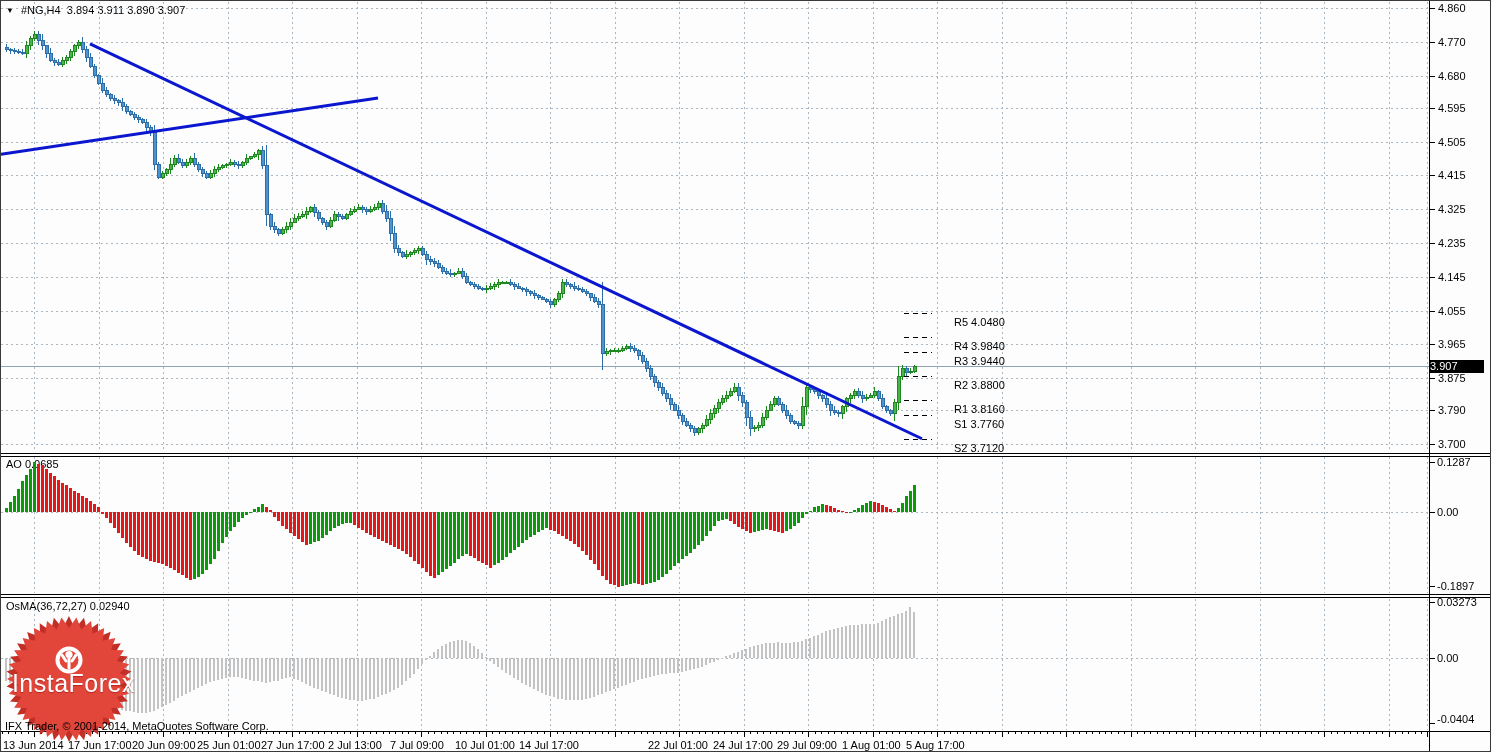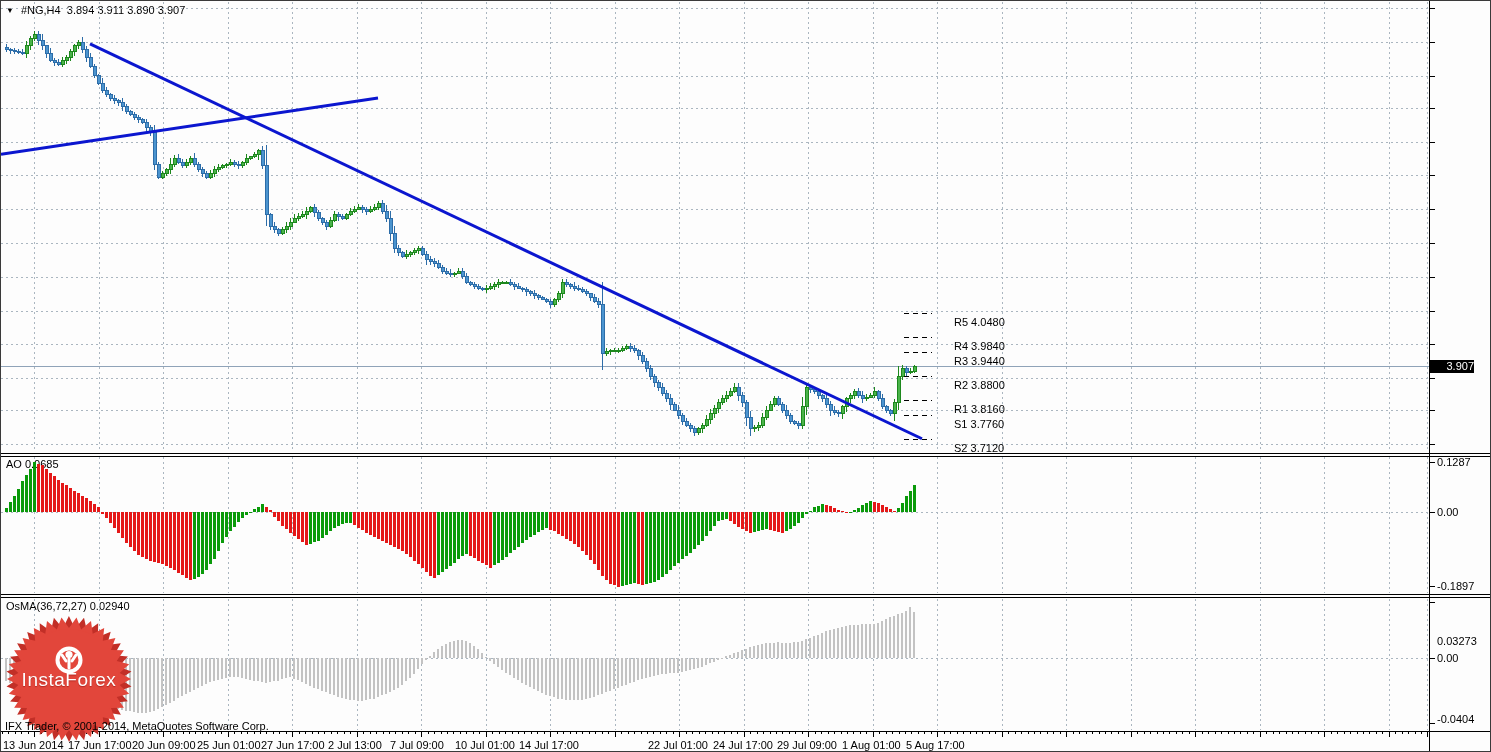--- a/index.html
+++ b/index.html
@@ -7,25 +7,25 @@
        font-family:"Liberation Sans",sans-serif;box-sizing:border-box;border:1px solid #3a3a3a;}
   #chart-svg{position:absolute;left:0;top:0;z-index:2;}
   .overlay{z-index:3;}
   .lbl{position:absolute;font-size:11px;color:#000;white-space:nowrap;line-height:12px;}
   #symbol-line{position:absolute;left:5px;top:3px;z-index:1;font-size:11px;color:#000;white-space:nowrap;}
   #symbol-line .tri{font-size:8px;position:relative;top:-1px;margin-right:7px;}
   #ao-title{position:absolute;left:5px;top:457px;z-index:1;}
   #osma-title{position:absolute;left:5px;top:599px;z-index:1;}
   #watermark{position:absolute;right:2px;top:373px;z-index:3;font-size:20px;color:#c9c2c2;letter-spacing:.5px;white-space:nowrap;}
   #copyright{position:absolute;left:4px;top:719px;z-index:5;font-size:11px;color:#000;white-space:nowrap;}
-  #price-tag{position:absolute;left:1429px;top:359px;width:44px;height:13px;z-index:3;background:#000;color:#fff;
-             font-size:11px;line-height:13px;text-align:right;}
+  #price-tag{position:absolute;left:1429px;top:359px;width:54px;height:13px;z-index:3;background:#000;color:#fff;
+             font-size:11px;line-height:13px;text-align:left;}
   .axlbl{position:absolute;left:1436px;z-index:3;font-size:11px;color:#000;white-space:nowrap;line-height:12px;}
   #logo{position:absolute;left:2px;top:612px;z-index:4;width:132px;height:132px;}
-  #logo-text{position:absolute;left:2px;top:668px;width:132px;z-index:4;text-align:center;color:#fff;font-size:19px;
+  #logo-text{position:absolute;left:2px;top:668px;width:132px;z-index:4;text-align:right;color:#fff;font-size:25px;
              letter-spacing:.5px;text-shadow:0 1px 1px rgba(120,0,0,.45);}
 </style>
 </head>
 <body>
 
 <div id="app">
 
   <div id="symbol-line">
     <span class="tri">▼</span><span>#NG,H4</span>&nbsp;&nbsp;<span>3.894 3.911 3.890 3.907</span>
   </div>
@@ -1337,20 +1337,36 @@
         <line x1="1065.5" y1="731" x2="1065.5" y2="736" stroke="#000" stroke-width="1"></line>
         <line x1="1130.5" y1="731" x2="1130.5" y2="736" stroke="#000" stroke-width="1"></line>
         <line x1="1194.5" y1="731" x2="1194.5" y2="736" stroke="#000" stroke-width="1"></line>
         <line x1="1259.5" y1="731" x2="1259.5" y2="736" stroke="#000" stroke-width="1"></line>
         <line x1="1323.5" y1="731" x2="1323.5" y2="736" stroke="#000" stroke-width="1"></line>
         <line x1="1388.5" y1="731" x2="1388.5" y2="736" stroke="#000" stroke-width="1"></line>
         <line x1="1426.5" y1="731" x2="1426.5" y2="736" stroke="#000" stroke-width="1"></line>
       </g>
   </svg>
 
+  <div class="overlay" id="price-labels" style="position:absolute;left:1428px;top:0;width:63px;height:730px;z-index:3;">
+      <div class="lbl" style="left: 9px; top: 1px;">4.860</div>
+      <div class="lbl" style="left: 9px; top: 35px;">4.770</div>
+      <div class="lbl" style="left: 9px; top: 69px;">4.680</div>
+      <div class="lbl" style="left: 9px; top: 101px;">4.595</div>
+      <div class="lbl" style="left: 9px; top: 135px;">4.505</div>
+      <div class="lbl" style="left: 9px; top: 168px;">4.415</div>
+      <div class="lbl" style="left: 9px; top: 202px;">4.325</div>
+      <div class="lbl" style="left: 9px; top: 236px;">4.235</div>
+      <div class="lbl" style="left: 9px; top: 270px;">4.145</div>
+      <div class="lbl" style="left: 9px; top: 304px;">4.055</div>
+      <div class="lbl" style="left: 9px; top: 337px;">3.965</div>
+      <div class="lbl" style="left: 9px; top: 371px;">3.875</div>
+      <div class="lbl" style="left: 9px; top: 403px;">3.790</div>
+      <div class="lbl" style="left: 9px; top: 437px;">3.700</div>
+    </div>
   <div class="overlay" id="time-labels" style="position:absolute;left:0;top:730px;width:1428px;height:22px;z-index:3;">
       <div class="lbl" style="left: 2px; top: 8px; width: 72px; text-align: left;">13 Jun 2014</div>
       <div class="lbl" style="left: 67px; top: 8px; width: 72px; text-align: left;">17 Jun 17:00</div>
       <div class="lbl" style="left: 131px; top: 8px; width: 96px; text-align: left;">20 Jun 09:00</div>
       <div class="lbl" style="left: 196px; top: 8px; width: 72px; text-align: left;">25 Jun 01:00</div>
       <div class="lbl" style="left: 260px; top: 8px; width: 72px; text-align: left;">27 Jun 17:00</div>
       <div class="lbl" style="left: 327px; top: 8px; width: 72px; text-align: left;">2 Jul 13:00</div>
       <div class="lbl" style="left: 389px; top: 8px; width: 72px; text-align: left;">7 Jul 09:00</div>
       <div class="lbl" style="left: 454px; top: 8px; width: 72px; text-align: left;">10 Jul 01:00</div>
       <div class="lbl" style="left: 518px; top: 8px; width: 72px; text-align: left;">14 Jul 17:00</div>
@@ -1367,21 +1383,21 @@
       <div class="lbl" style="left: 953px; top: 353.5px;">R3 3.9440</div>
       <div class="lbl" style="left: 953px; top: 377.5px;">R2 3.8800</div>
       <div class="lbl" style="left: 953px; top: 401.5px;">R1 3.8160</div>
       <div class="lbl" style="left: 953px; top: 416.5px;">S1 3.7760</div>
       <div class="lbl" style="left: 953px; top: 440.5px;">S2 3.7120</div>
     </div>
 
   <div class="axlbl" style="top:455px;">0.1287</div>
   <div class="axlbl" style="top:505px;">0.00</div>
   <div class="axlbl" style="top:579px;">-0.1897</div>
-  <div class="axlbl" style="top:595px;margin-top:39px;">0.03273</div>
+  <div class="axlbl" style="top:595px;">0.03273</div>
   <div class="axlbl" style="top:651px;">0.00</div>
   <div class="axlbl" style="top:712px;">-0.0404</div>
 
   <div id="price-tag">3.907</div>
 
 
   <svg id="logo" viewBox="0 0 132 132">
     <g id="logo-star">
         <polygon points="128.5,73.5 115.5,78.2 124.9,88.3 111.2,89.7 117.9,101.7 104.2,99.8 107.8,113.1 95.0,107.9 95.3,121.8 84.1,113.7 81.1,127.2 72.2,116.6 66.1,129.0 59.9,116.6 51.0,127.2 48.0,113.7 36.8,121.8 37.1,108.0 24.3,113.2 27.9,99.9 14.2,101.8 20.9,89.7 7.1,88.4 16.5,78.2 3.5,73.6 15.0,66.0 3.5,58.5 16.5,53.8 7.1,43.7 20.8,42.3 14.1,30.3 27.8,32.2 24.2,18.9 37.0,24.1 36.7,10.2 47.9,18.3 50.9,4.8 59.8,15.4 65.9,3.0 72.1,15.4 81.0,4.8 84.0,18.3 95.2,10.2 94.9,24.0 107.7,18.8 104.1,32.1 117.8,30.2 111.1,42.3 124.9,43.6 115.5,53.8 128.5,58.4 117.0,66.0" fill="#c22f27"></polygon>
         <polygon points="128.0,66.0 116.6,72.1 126.2,80.8 113.7,84.1 120.9,94.8 108.0,95.0 112.4,107.1 99.8,104.2 101.2,117.0 89.7,111.2 88.0,124.0 78.2,115.5 73.5,127.5 66.0,117.0 58.5,127.5 53.8,115.5 44.0,124.0 42.3,111.2 30.8,117.0 32.2,104.2 19.6,107.1 24.0,95.0 11.1,94.8 18.3,84.1 5.8,80.8 15.4,72.1 4.0,66.0 15.4,59.9 5.8,51.2 18.3,47.9 11.1,37.2 24.0,37.0 19.6,24.9 32.2,27.8 30.8,15.0 42.3,20.8 44.0,8.0 53.8,16.5 58.5,4.5 66.0,15.0 73.5,4.5 78.2,16.5 88.0,8.0 89.7,20.8 101.2,15.0 99.8,27.8 112.4,24.9 108.0,37.0 120.9,37.2 113.7,47.9 126.2,51.2 116.6,59.9" fill="#e2463b"></polygon>

